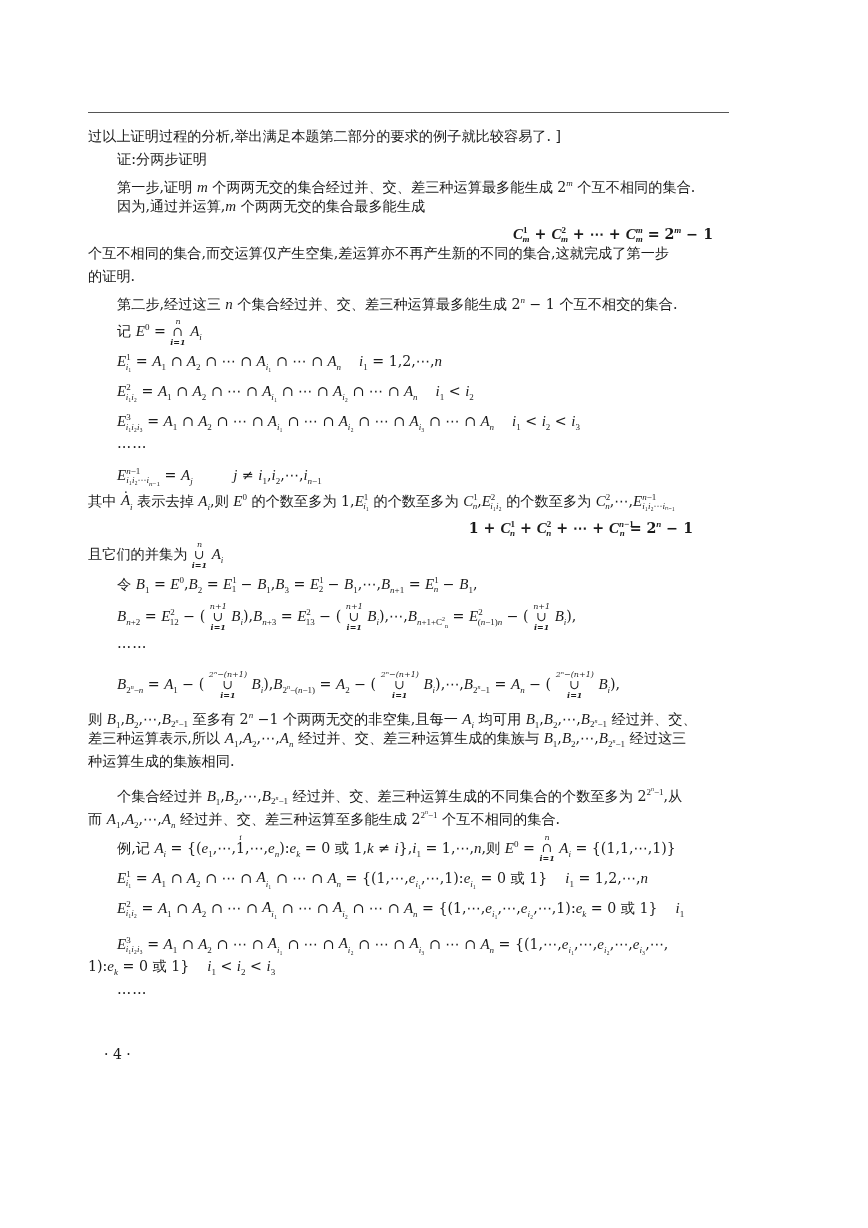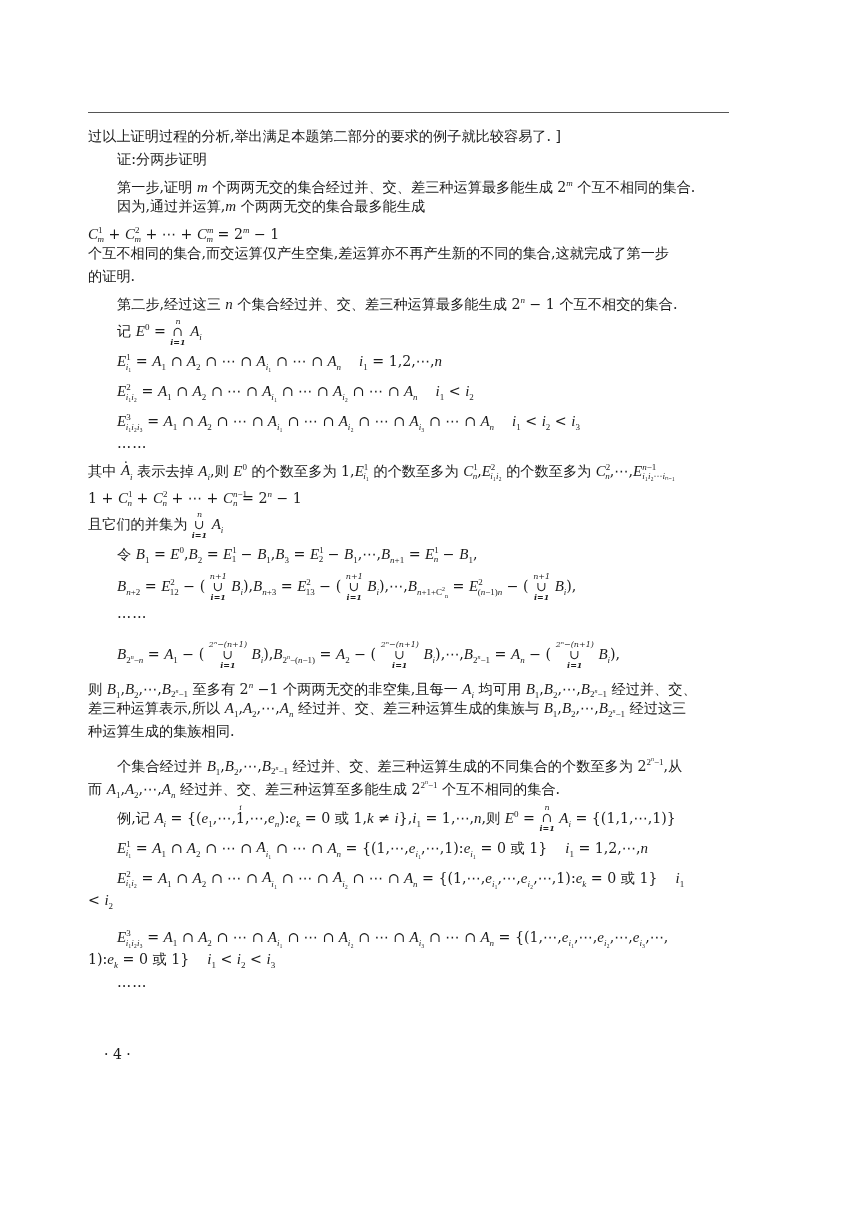--- a/index.html
+++ b/index.html
@@ -11,21 +11,21 @@
   .rule {
     position: absolute; left: 88px; top: 112px; width: 641px; height: 1px;
     background: #555;
   }
   .page {
     position: absolute; left: 88px; top: 125px; width: 645px;
     font-size: 14.2px; line-height: 23.4px;
   }
   .line { white-space: nowrap; height: 23.4px; }
   .indent { padding-left: 29px; }
-  .center { text-align: left; }
+  .center { text-align: right; font-weight: bold; }
   .tall { height: 30px; line-height: 30px; }
   .taller { height: 40px; line-height: 40px; }
   i.v { font-style: italic; font-family: "Liberation Serif", serif; font-size: 15px; }
   sub, sup { font-size: 9px; font-family: "Liberation Serif", serif; }
   .op { display: inline-block; position: relative; text-align: center; vertical-align: middle; }
   .op .u { display: block; font-size: 8px; line-height: 8px; font-style: italic; }
   .op .m { display: block; font-size: 13px; line-height: 12px; }
   .op .l { display: block; font-size: 8px; line-height: 8px; font-style: italic; font-weight: bold; }
   .dot { position: relative; }
   .dot::before { content: "·"; position: absolute; top: -10px; left: 3px; font-size: 12px; }
@@ -57,20 +57,21 @@
   <div class="line indent tall"><span>记 </span><i class="v">E</i><sup>0</sup> = <span class="op"><span class="u">n</span><span class="m">∩</span><span class="l">i=1</span></span> <i class="v">A</i><sub><i>i</i></sub></div>
 
   <div class="line indent tall"><i class="v">E</i><sup>1</sup><sub style="margin-left:-5px"><i>i</i>₁</sub> = <i class="v">A</i><sub>1</sub> ∩ <i class="v">A</i><sub>2</sub> ∩ ⋯ ∩ <span class="dot"><i class="v">A</i></span><sub><i>i</i>₁</sub> ∩ ⋯ ∩ <i class="v">A</i><sub><i>n</i></sub> &nbsp;&nbsp; <i class="v">i</i><sub>1</sub> = 1,2,⋯,<i class="v">n</i></div>
 
   <div class="line indent tall"><i class="v">E</i><sup>2</sup><sub style="margin-left:-5px"><i>i</i>₁<i>i</i>₂</sub> = <i class="v">A</i><sub>1</sub> ∩ <i class="v">A</i><sub>2</sub> ∩ ⋯ ∩ <span class="dot"><i class="v">A</i></span><sub><i>i</i>₁</sub> ∩ ⋯ ∩ <span class="dot"><i class="v">A</i></span><sub><i>i</i>₂</sub> ∩ ⋯ ∩ <i class="v">A</i><sub><i>n</i></sub> &nbsp;&nbsp; <i class="v">i</i><sub>1</sub> &lt; <i class="v">i</i><sub>2</sub></div>
 
   <div class="line indent tall"><i class="v">E</i><sup>3</sup><sub style="margin-left:-5px"><i>i</i>₁<i>i</i>₂<i>i</i>₃</sub> = <i class="v">A</i><sub>1</sub> ∩ <i class="v">A</i><sub>2</sub> ∩ ⋯ ∩ <span class="dot"><i class="v">A</i></span><sub><i>i</i>₁</sub> ∩ ⋯ ∩ <span class="dot"><i class="v">A</i></span><sub><i>i</i>₂</sub> ∩ ⋯ ∩ <span class="dot"><i class="v">A</i></span><sub><i>i</i>₃</sub> ∩ ⋯ ∩ <i class="v">A</i><sub><i>n</i></sub> &nbsp;&nbsp; <i class="v">i</i><sub>1</sub> &lt; <i class="v">i</i><sub>2</sub> &lt; <i class="v">i</i><sub>3</sub></div>
 
   <div class="line indent"><span class="ellipsis">……</span></div>
 
+  <div class="line indent tall"><i class="v">E</i><sup><i>n</i>−1</sup><sub style="margin-left:-14px"><i>i</i>₁<i>i</i>₂⋯<i>i</i><sub style="font-size:7px"><i>n</i>−1</sub></sub> = <i class="v">A</i><sub><i>j</i></sub> &nbsp;&nbsp;&nbsp;&nbsp;&nbsp;&nbsp;&nbsp; <i class="v">j</i> ≠ <i class="v">i</i><sub>1</sub>,<i class="v">i</i><sub>2</sub>,⋯,<i class="v">i</i><sub><i>n</i>−1</sub></div>
 
   <div class="line"><span>其中 </span><span class="dot"><i class="v">A</i></span><sub><i>i</i></sub><span> 表示去掉 </span><i class="v">A</i><sub><i>i</i></sub><span>,则 </span><i class="v">E</i><sup>0</sup><span> 的个数至多为 </span><span>1,</span><i class="v">E</i><sup>1</sup><sub style="margin-left:-5px"><i>i</i>₁</sub><span> 的个数至多为 </span><i class="v">C</i><sup>1</sup><sub style="margin-left:-5px"><i>n</i></sub>,<i class="v">E</i><sup>2</sup><sub style="margin-left:-5px"><i>i</i>₁<i>i</i>₂</sub><span> 的个数至多为 </span><i class="v">C</i><sup>2</sup><sub style="margin-left:-5px"><i>n</i></sub>,⋯,<i class="v">E</i><sup><i>n</i>−1</sup><sub style="margin-left:-14px"><i>i</i>₁<i>i</i>₂⋯<i>i</i>ₙ₋₁</sub></div>
 
 
   <div class="line center tall" style="padding-right:40px;">1 + <i class="v">C</i><sup>1</sup><sub style="margin-left:-5px"><i>n</i></sub> + <i class="v">C</i><sup>2</sup><sub style="margin-left:-5px"><i>n</i></sub> + ⋯ + <i class="v">C</i><sup><i>n</i>−1</sup><sub style="margin-left:-14px"><i>n</i></sub> = 2<sup><i>n</i></sup> − 1</div>
 
   <div class="line tall"><span>且它们的并集为 </span><span class="op"><span class="u">n</span><span class="m">∪</span><span class="l">i=1</span></span> <i class="v">A</i><sub><i>i</i></sub></div>
 
   <div class="line indent"><span>令 </span><i class="v">B</i><sub>1</sub> = <i class="v">E</i><sup>0</sup>,<i class="v">B</i><sub>2</sub> = <i class="v">E</i><sup>1</sup><sub style="margin-left:-5px">1</sub> − <i class="v">B</i><sub>1</sub>,<i class="v">B</i><sub>3</sub> = <i class="v">E</i><sup>1</sup><sub style="margin-left:-5px">2</sub> − <i class="v">B</i><sub>1</sub>,⋯,<i class="v">B</i><sub><i>n</i>+1</sub> = <i class="v">E</i><sup>1</sup><sub style="margin-left:-5px"><i>n</i></sub> − <i class="v">B</i><sub>1</sub>,</div>
 
@@ -88,21 +89,20 @@
 
   <div class="line indent" style="margin-top:4px;"><span>个集合经过并 </span><i class="v">B</i><sub>1</sub>,<i class="v">B</i><sub>2</sub>,⋯,<i class="v">B</i><sub>2<sup style="font-size:6px"><i>n</i></sup>−1</sub><span> 经过并、交、差三种运算生成的不同集合的个数至多为 2</span><sup>2<sup style="font-size:6px"><i>n</i></sup>−1</sup><span>,从</span></div>
 
   <div class="line"><span>而 </span><i class="v">A</i><sub>1</sub>,<i class="v">A</i><sub>2</sub>,⋯,<i class="v">A</i><sub><i>n</i></sub><span> 经过并、交、差三种运算至多能生成 2</span><sup>2<sup style="font-size:6px"><i>n</i></sup>−1</sup><span> 个互不相同的集合.</span></div>
 
   <div class="line indent tall" style="margin-top:4px;"><span>例,记 </span><i class="v">A</i><sub><i>i</i></sub> = {(<i class="v">e</i><sub>1</sub>,⋯,<span class="op"><span class="u">i</span><span class="m" style="font-size:14px">1</span><span class="l">&nbsp;</span></span>,⋯,<i class="v">e</i><sub><i>n</i></sub>):<i class="v">e</i><sub><i>k</i></sub> = 0<span> 或 </span>1,<i class="v">k</i> ≠ <i class="v">i</i>},<i class="v">i</i><sub>1</sub> = 1,⋯,<i class="v">n</i><span>,则 </span><i class="v">E</i><sup>0</sup> = <span class="op"><span class="u">n</span><span class="m">∩</span><span class="l">i=1</span></span> <i class="v">A</i><sub><i>i</i></sub> = {(1,1,⋯,1)}</div>
 
   <div class="line indent tall"><i class="v">E</i><sup>1</sup><sub style="margin-left:-5px"><i>i</i>₁</sub> = <i class="v">A</i><sub>1</sub> ∩ <i class="v">A</i><sub>2</sub> ∩ ⋯ ∩ <span class="dot"><i class="v">A</i></span><sub><i>i</i>₁</sub> ∩ ⋯ ∩ <i class="v">A</i><sub><i>n</i></sub> = {(1,⋯,<i class="v">e</i><sub><i>i</i>₁</sub>,⋯,1):<i class="v">e</i><sub><i>i</i>₁</sub> = 0<span> 或 </span>1} &nbsp;&nbsp; <i class="v">i</i><sub>1</sub> = 1,2,⋯,<i class="v">n</i></div>
 
   <div class="line indent tall"><i class="v">E</i><sup>2</sup><sub style="margin-left:-5px"><i>i</i>₁<i>i</i>₂</sub> = <i class="v">A</i><sub>1</sub> ∩ <i class="v">A</i><sub>2</sub> ∩ ⋯ ∩ <span class="dot"><i class="v">A</i></span><sub><i>i</i>₁</sub> ∩ ⋯ ∩ <span class="dot"><i class="v">A</i></span><sub><i>i</i>₂</sub> ∩ ⋯ ∩ <i class="v">A</i><sub><i>n</i></sub> = {(1,⋯,<i class="v">e</i><sub><i>i</i>₁</sub>,⋯,<i class="v">e</i><sub><i>i</i>₂</sub>,⋯,1):<i class="v">e</i><sub><i>k</i></sub> = 0<span> 或 </span>1} &nbsp;&nbsp; <i class="v">i</i><sub>1</sub></div>
-  <div class="line">&lt; <i class="v">i</i><sub>2</sub></div>
 
   <div class="line indent tall" style="margin-top:6px;"><i class="v">E</i><sup>3</sup><sub style="margin-left:-5px"><i>i</i>₁<i>i</i>₂<i>i</i>₃</sub> = <i class="v">A</i><sub>1</sub> ∩ <i class="v">A</i><sub>2</sub> ∩ ⋯ ∩ <span class="dot"><i class="v">A</i></span><sub><i>i</i>₁</sub> ∩ ⋯ ∩ <span class="dot"><i class="v">A</i></span><sub><i>i</i>₂</sub> ∩ ⋯ ∩ <span class="dot"><i class="v">A</i></span><sub><i>i</i>₃</sub> ∩ ⋯ ∩ <i class="v">A</i><sub><i>n</i></sub> = {(1,⋯,<i class="v">e</i><sub><i>i</i>₁</sub>,⋯,<i class="v">e</i><sub><i>i</i>₂</sub>,⋯,<i class="v">e</i><sub><i>i</i>₃</sub>,⋯,</div>
   <div class="line">1):<i class="v">e</i><sub><i>k</i></sub> = 0<span> 或 </span>1} &nbsp;&nbsp; <i class="v">i</i><sub>1</sub> &lt; <i class="v">i</i><sub>2</sub> &lt; <i class="v">i</i><sub>3</sub></div>
 
   <div class="line indent"><span class="ellipsis">……</span></div>
 </div>
 
 <div class="pagenum">· 4 ·</div>
 
 </body></html>

